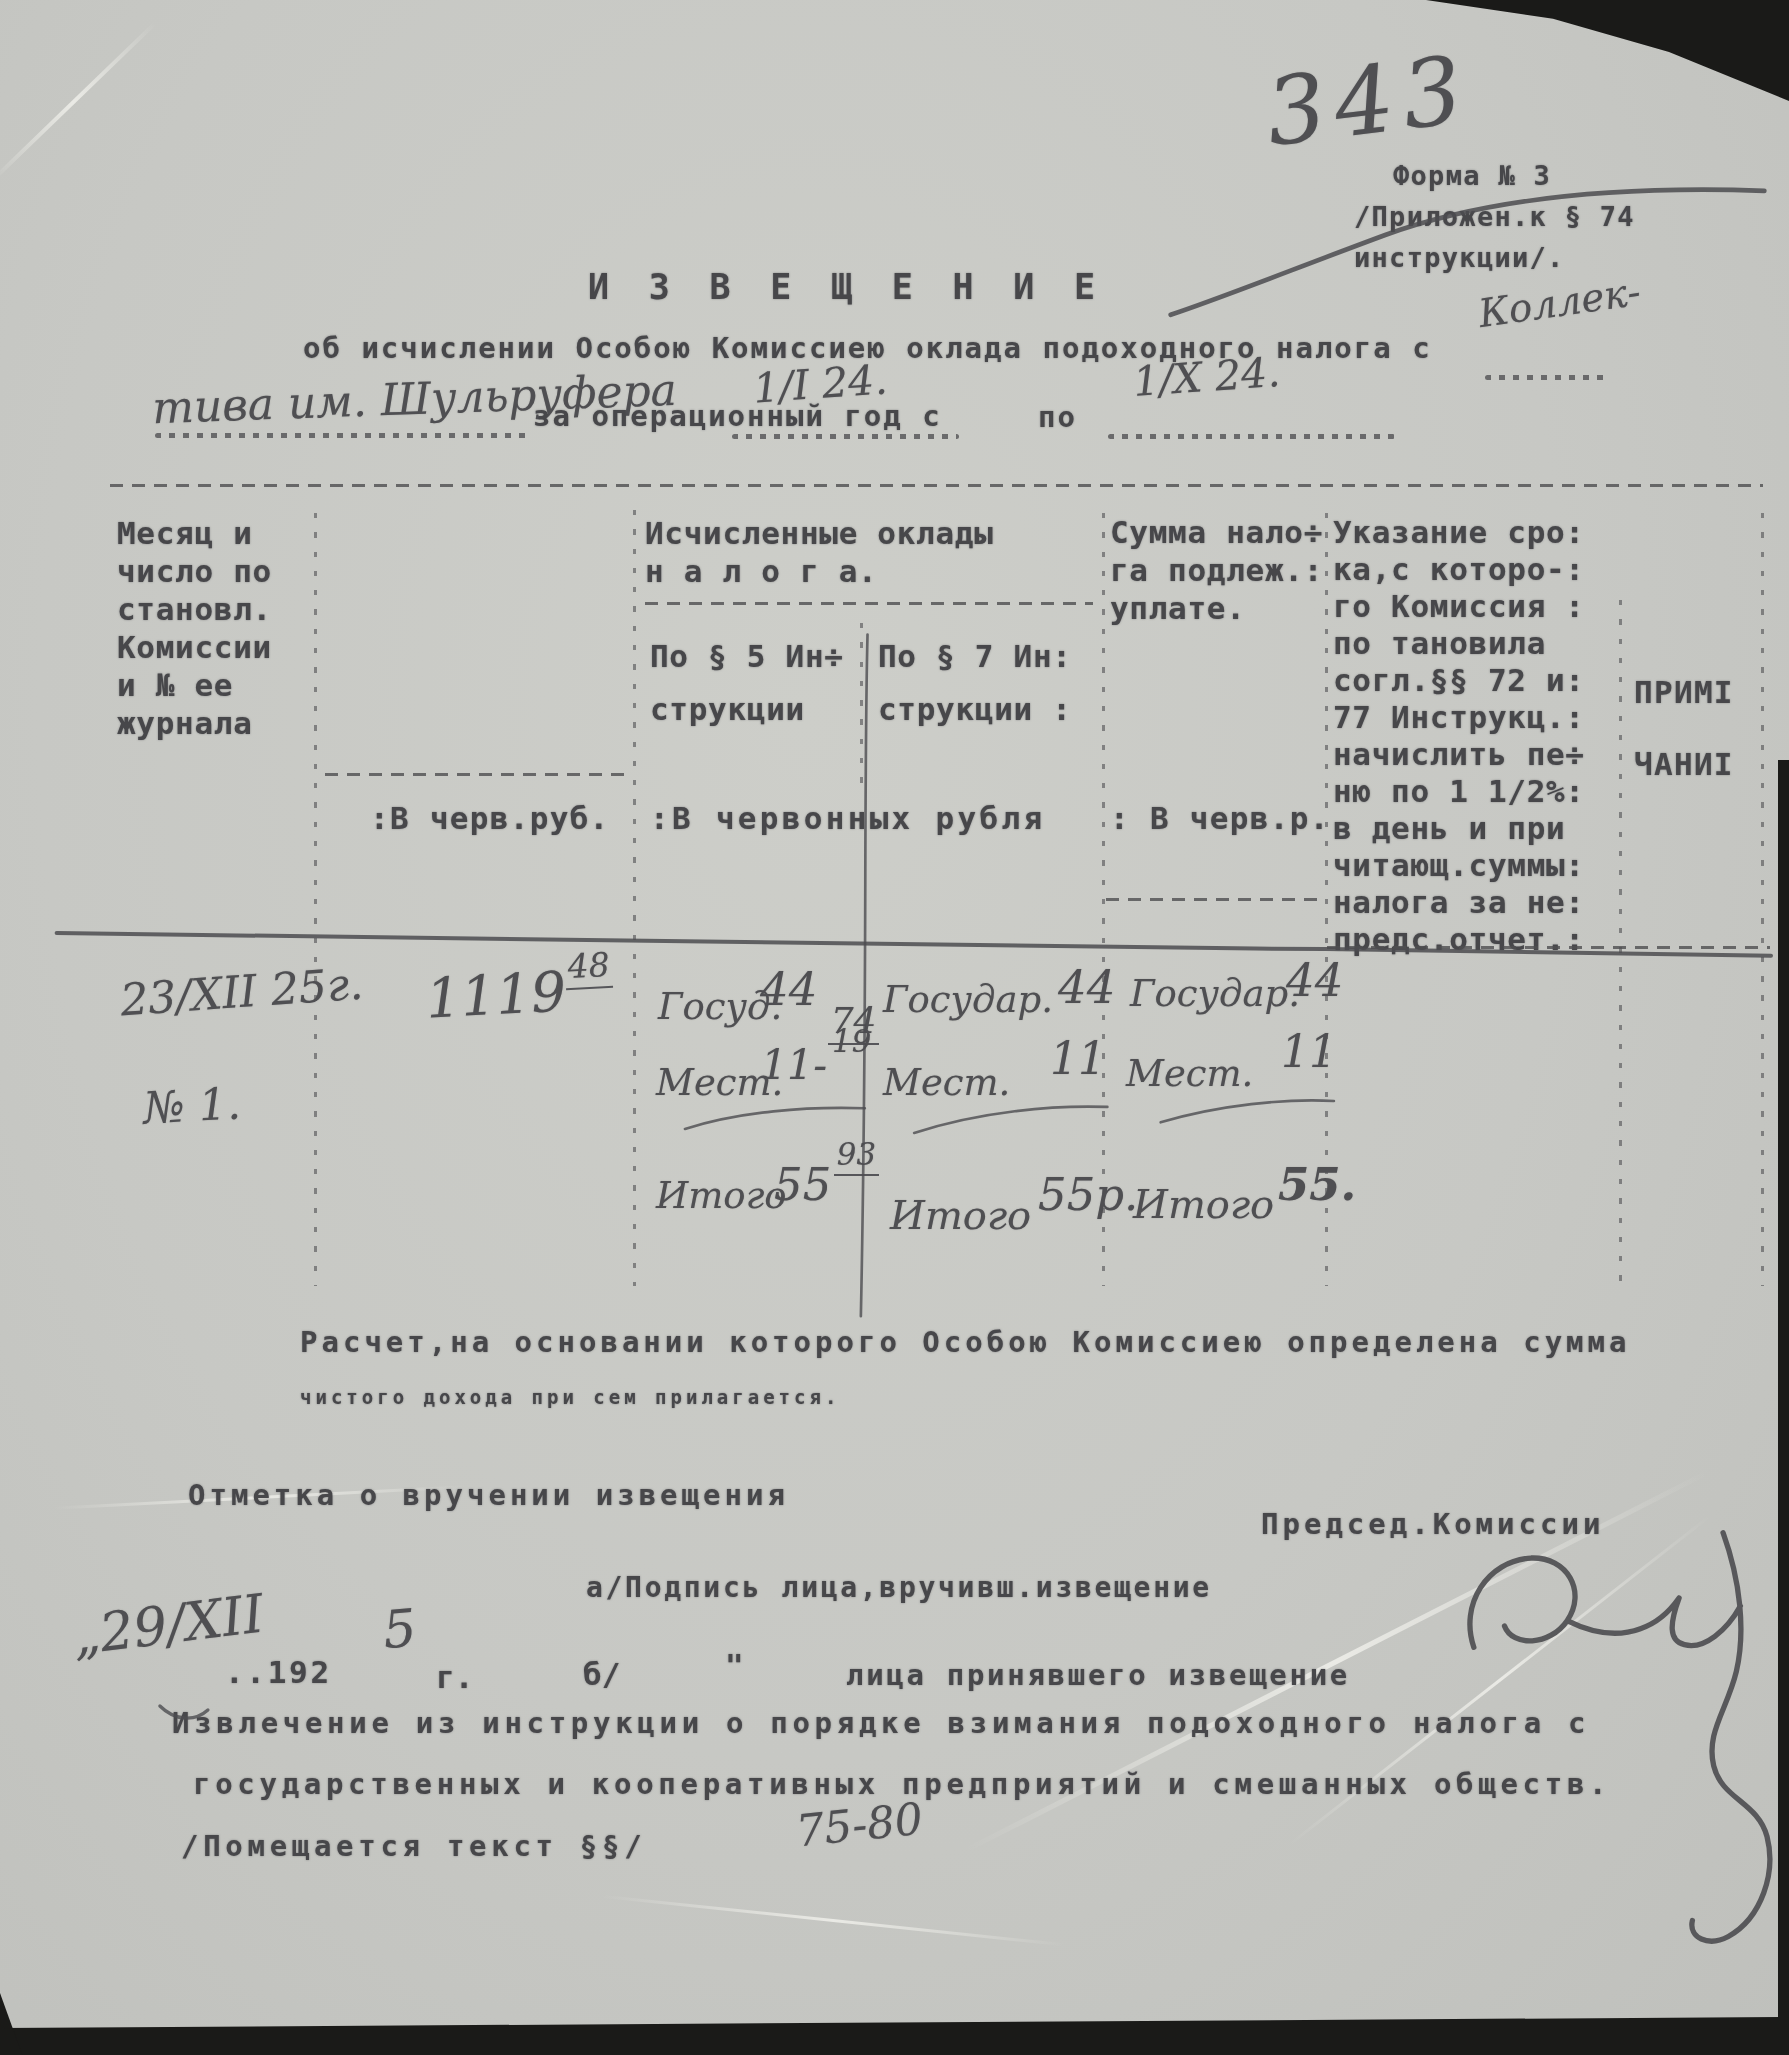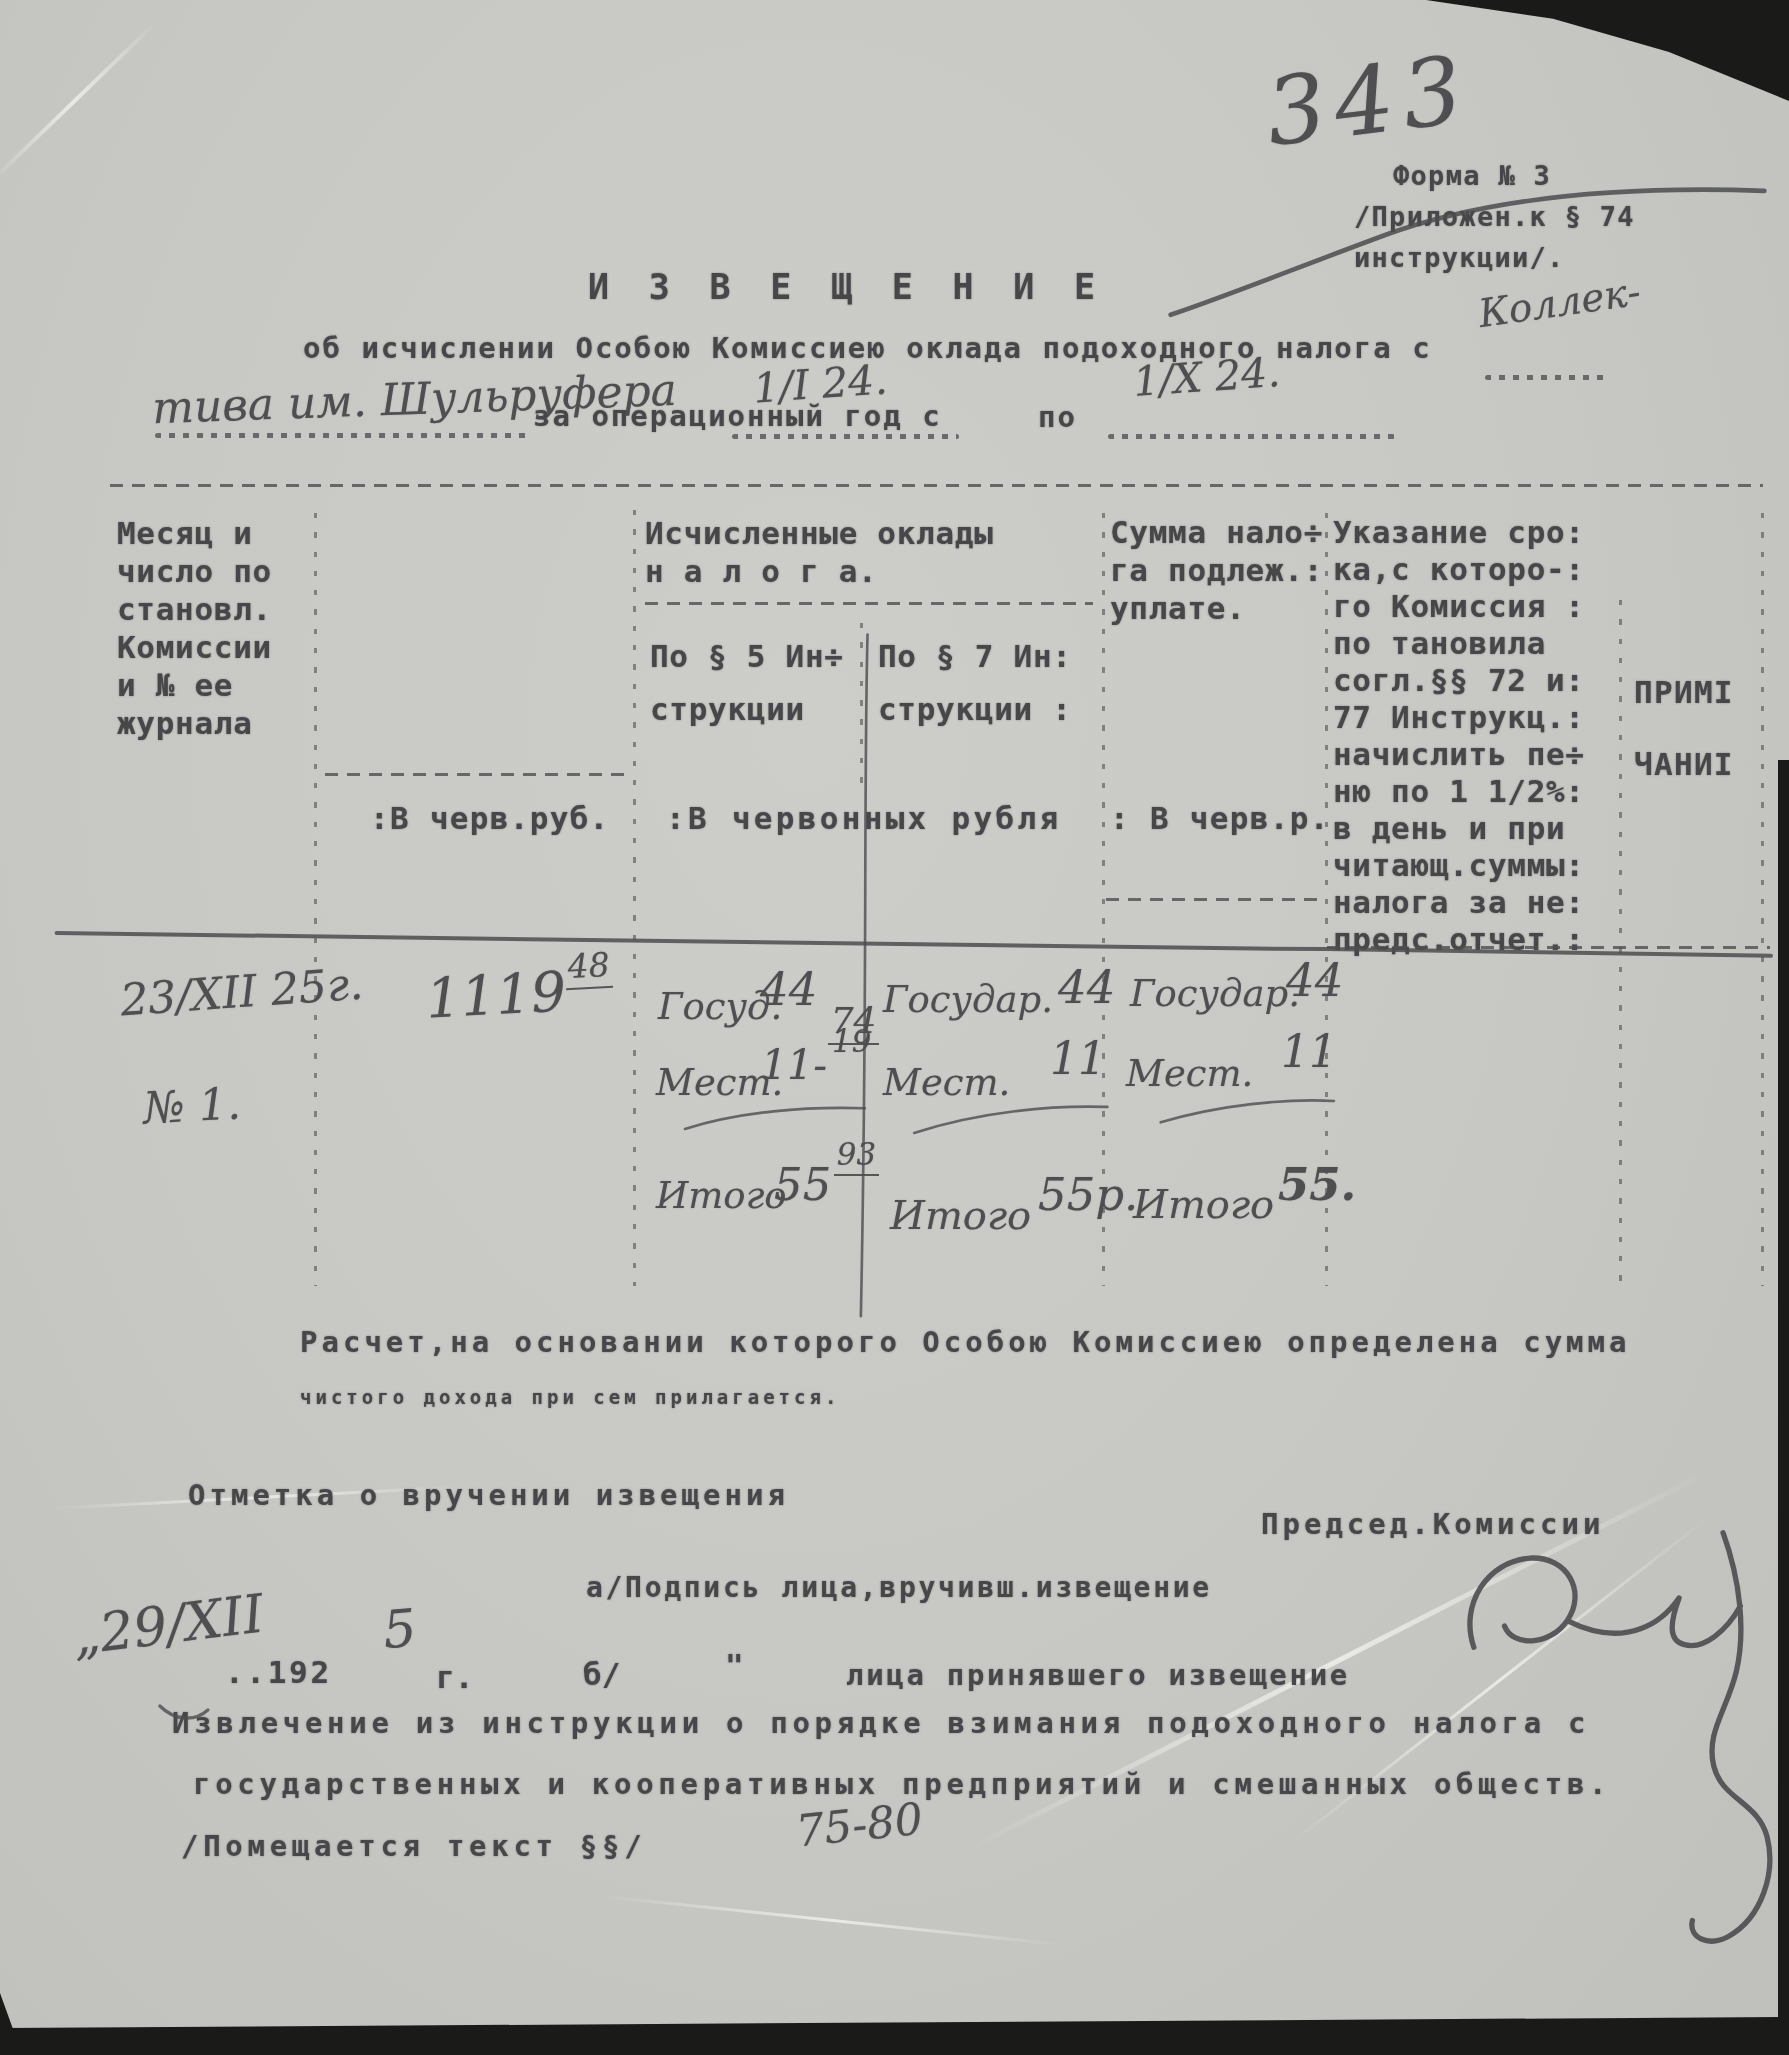--- a/index.html
+++ b/index.html
@@ -87,21 +87,21 @@
 налога за не:
 предс.отчет.:</div>
   <div class="t lines" style="left:1634px;top:656px;font-size:31px;letter-spacing:1.3px;line-height:72px;">ПРИМI
 ЧАНИI</div>
 
   <div class="dash" style="left:325px;top:773px;width:305px;"></div>
 
   <div class="dash" style="left:1327px;top:946px;width:443px;"></div>
 
   <div class="t" style="left:370px;top:800px;font-size:31px;letter-spacing:1.3px;">:В черв.руб.</div>
-  <div class="t" style="left:666px;top:800px;font-size:31px;letter-spacing:3.3px;text-align:right;">:В червонных рубля</div>
+  <div class="t" style="left:650px;top:800px;font-size:31px;letter-spacing:3.3px;text-align:right;">:В червонных рубля</div>
   <div class="t" style="left:1110px;top:800px;font-size:31px;letter-spacing:1.3px;">: В черв.р.</div>
 
   <div class="vdot" style="left:314px;top:513px;height:773px;"></div>
   <div class="vdot" style="left:633px;top:510px;height:776px;"></div>
   <div class="vdot" style="left:860px;top:623px;height:163px;"></div>
   <div class="vdot" style="left:1102px;top:513px;height:773px;"></div>
   <div class="vdot" style="left:1325px;top:513px;height:773px;"></div>
   <div class="vdot" style="left:1619px;top:600px;height:686px;"></div>
   <div class="vdot" style="left:1761px;top:513px;height:773px;"></div>
 

